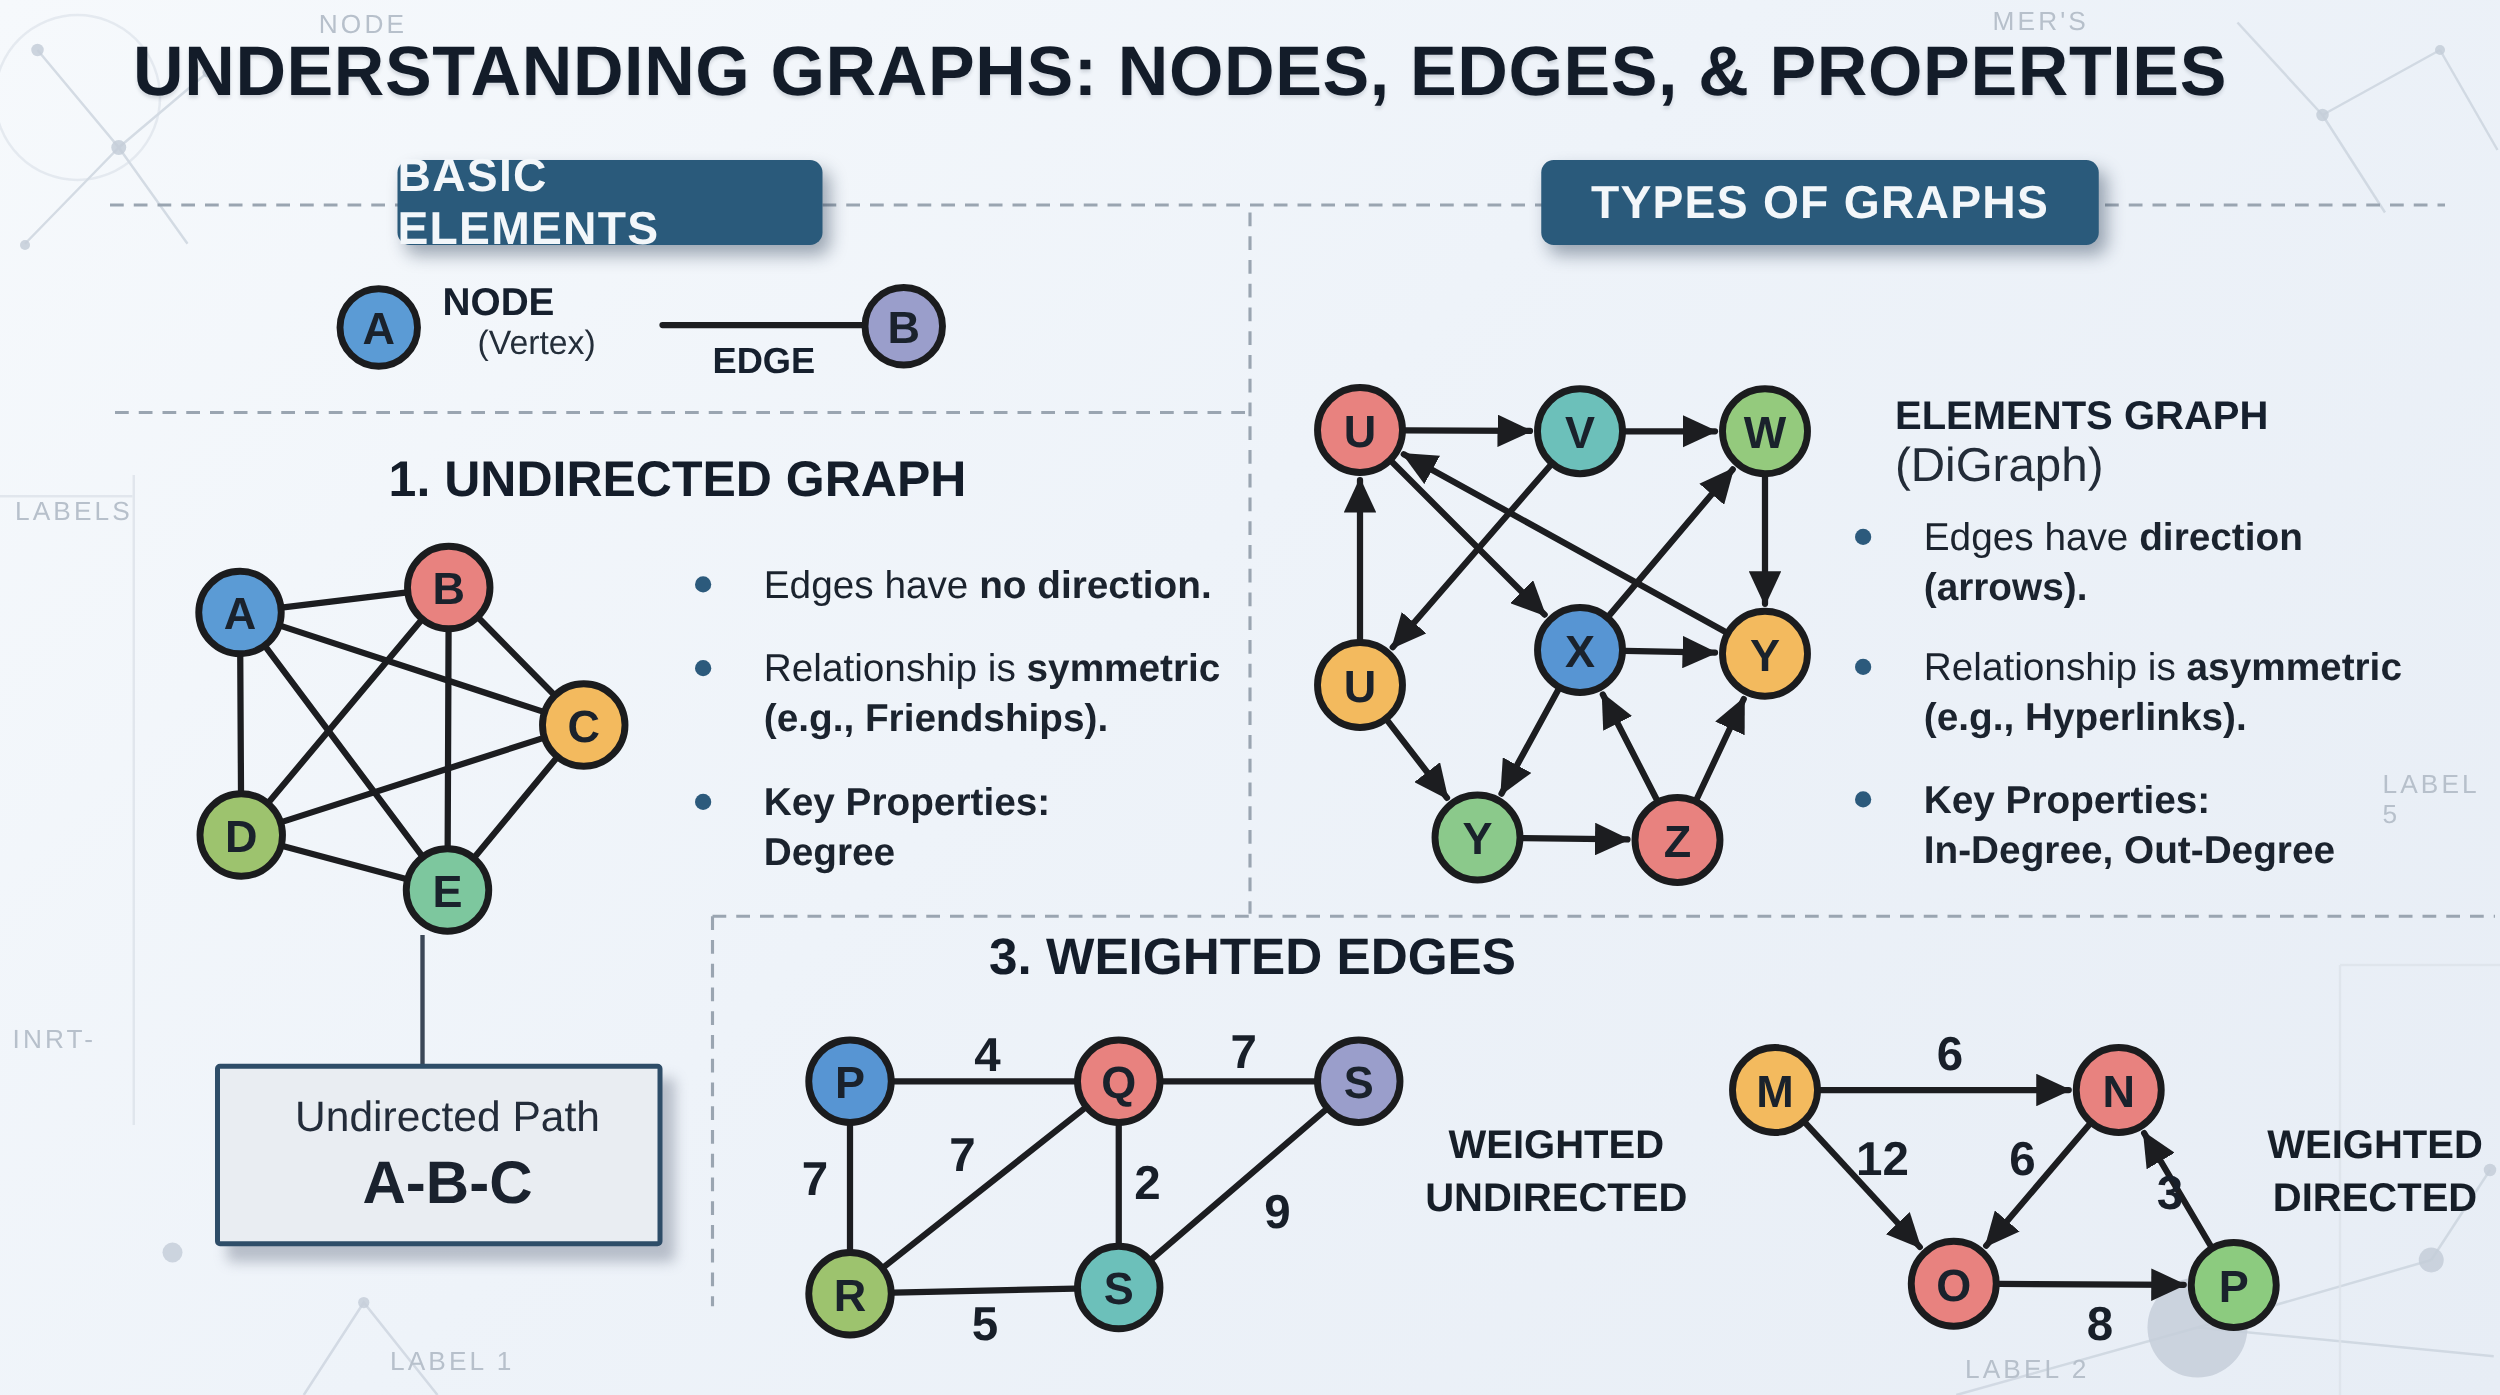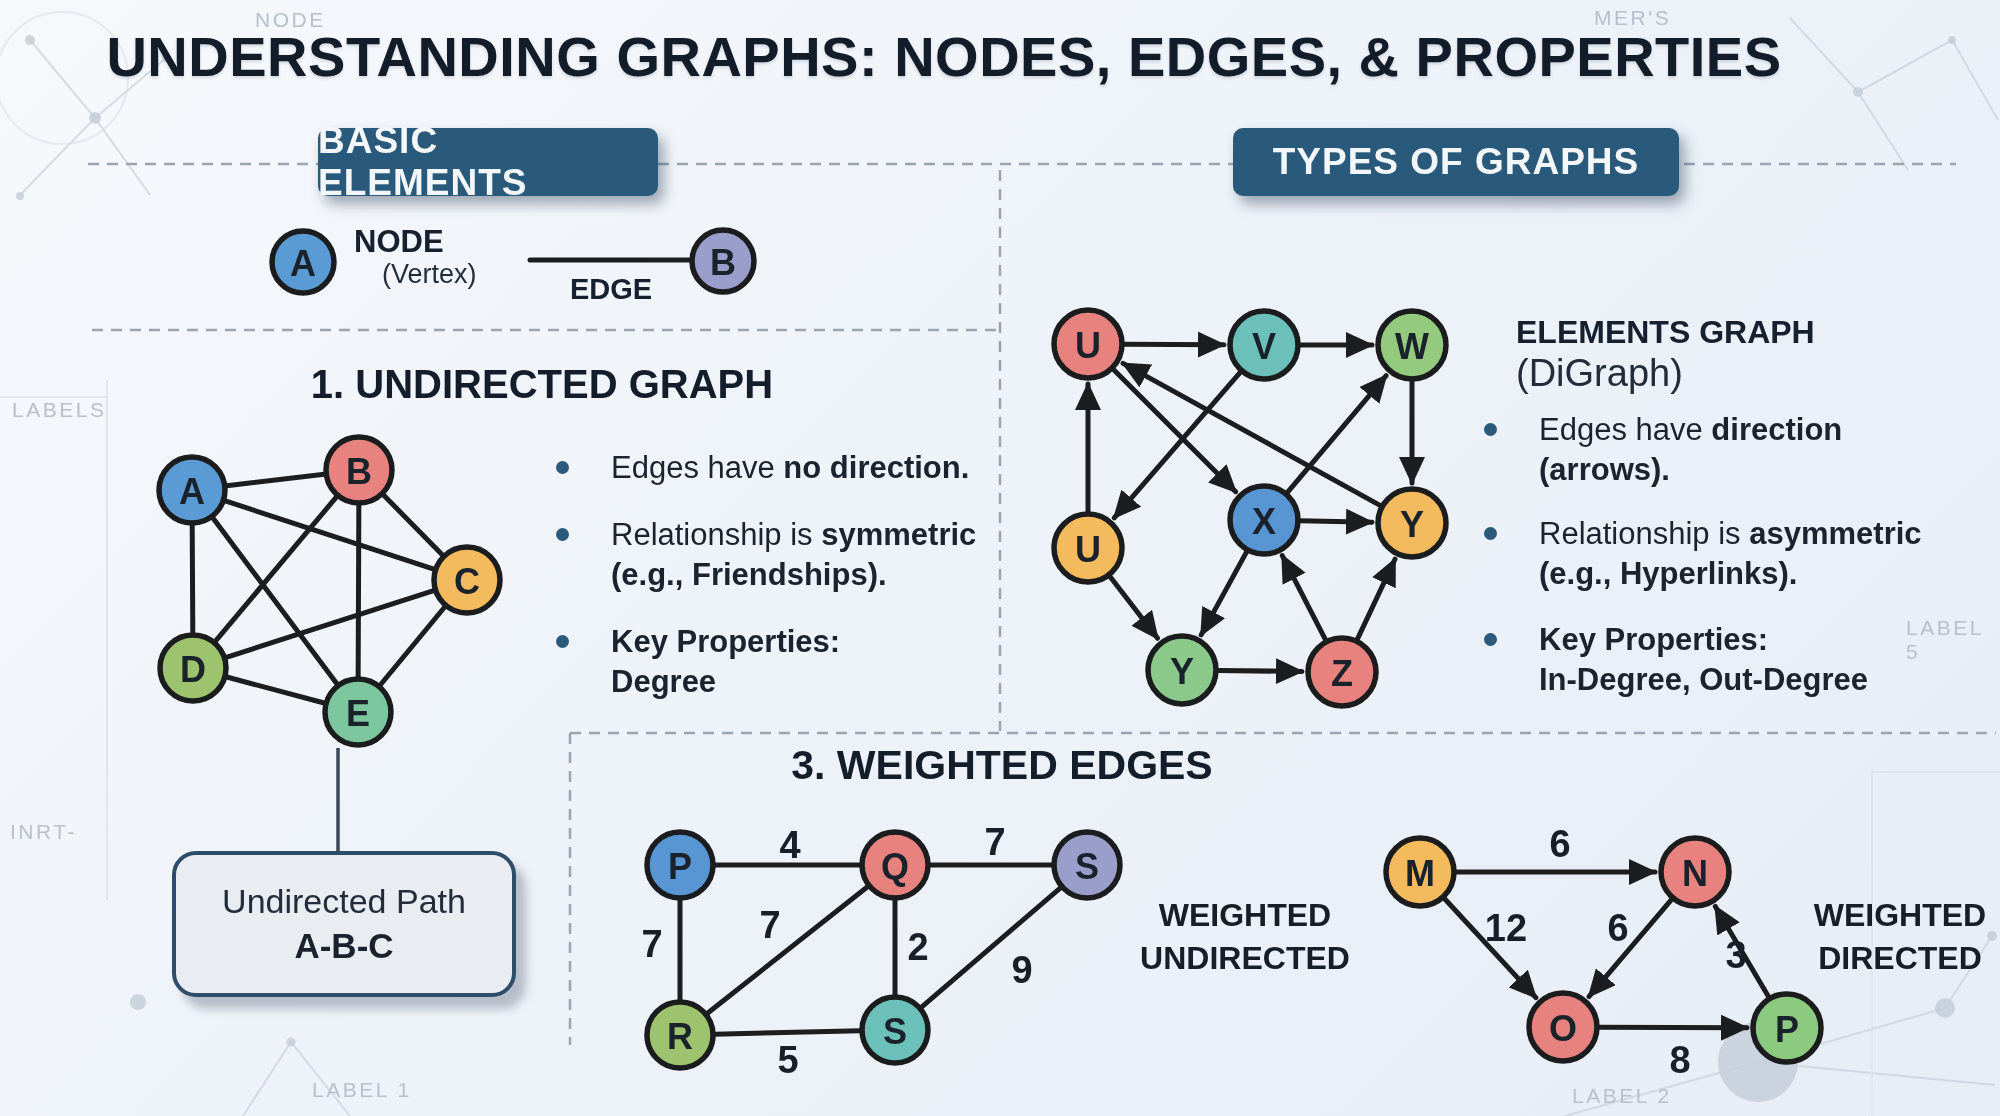--- a/index.html
+++ b/index.html
@@ -21,24 +21,24 @@
   .node-title{left:354px;top:224px;font-size:31px;font-weight:800;}
   .node-subtitle{left:346px;top:259px;font-size:27px;font-weight:400;color:#242e3a;margin-left:36px;}
   .edge-label{left:570px;top:273px;font-size:29px;font-weight:800;}
   .sec-h{position:absolute;font-weight:800;color:#141d2a;text-align:center;}
   .h-undirected{left:292px;width:500px;top:362px;font-size:40px;}
   .h-directed{left:1127px;width:680px;top:234px;font-size:40px;}
   .h-weighted{left:752px;width:500px;top:742px;font-size:41px;}
   .panel-title{left:1516px;top:314px;font-size:32px;font-weight:800;}
   .panel-sub{left:1516px;top:352px;font-size:38px;font-weight:400;color:#232c38;}
   .path-box{left:172px;top:851px;width:336px;height:138px;background:#e9edf2;
-    border:4px solid #2e4d68;border-radius:24px;box-shadow:10px 12px 10px rgba(115,125,142,.45);
-    display:flex;flex-direction:column;align-items:center;justify-content:center;gap:5px;}
+    border:4px solid #2e4d68;border-radius:4px;box-shadow:10px 12px 10px rgba(115,125,142,.45);
+    display:flex;flex-direction:column;align-items:center;justify-content:center;gap:5px;padding-left:14px;}
   .pb1{font-size:34px;color:#232c3a;}
-  .pb2{font-size:35px;font-weight:800;color:#1a222e;}
+  .pb2{font-size:48px;font-weight:800;color:#1a222e;}
   .wlabel{position:absolute;text-align:center;font-weight:800;font-size:32px;line-height:43px;color:#161e28;}
   .wl-undirected{left:1130px;top:894px;width:230px;}
   .wl-directed{left:1788px;top:894px;width:224px;}
   .bgword{position:absolute;color:#b7c0cb;font-size:21px;letter-spacing:2.5px;font-weight:500;z-index:1;}
   .bullet{position:absolute;display:flex;z-index:2;gap:24px;}
   .bdot{width:13px;height:13px;border-radius:50%;background:var(--bullet);margin-top:13px;margin-right:18px;flex:none;}
   .btext{font-size:31px;line-height:40px;color:#1b232e;}
   .bb{font-weight:800;}
   svg .edge{stroke:#1c1d20;stroke-width:5;stroke-linecap:round;}
   svg .node{stroke:#1b1c1e;stroke-width:5.5;}

